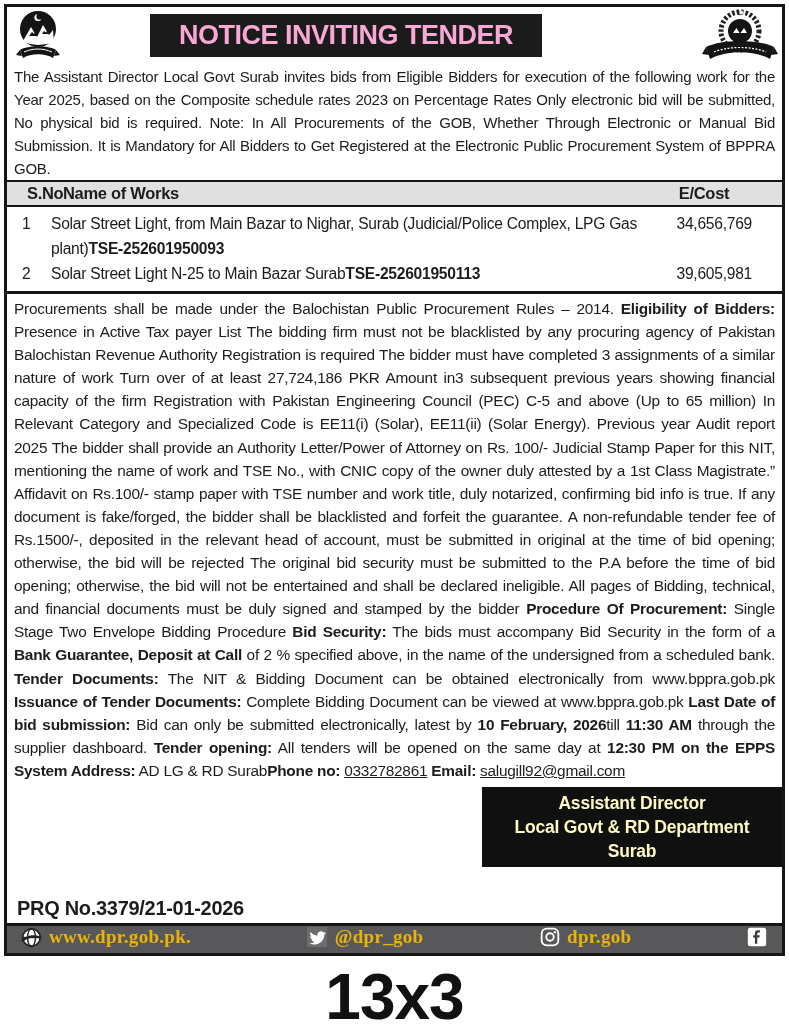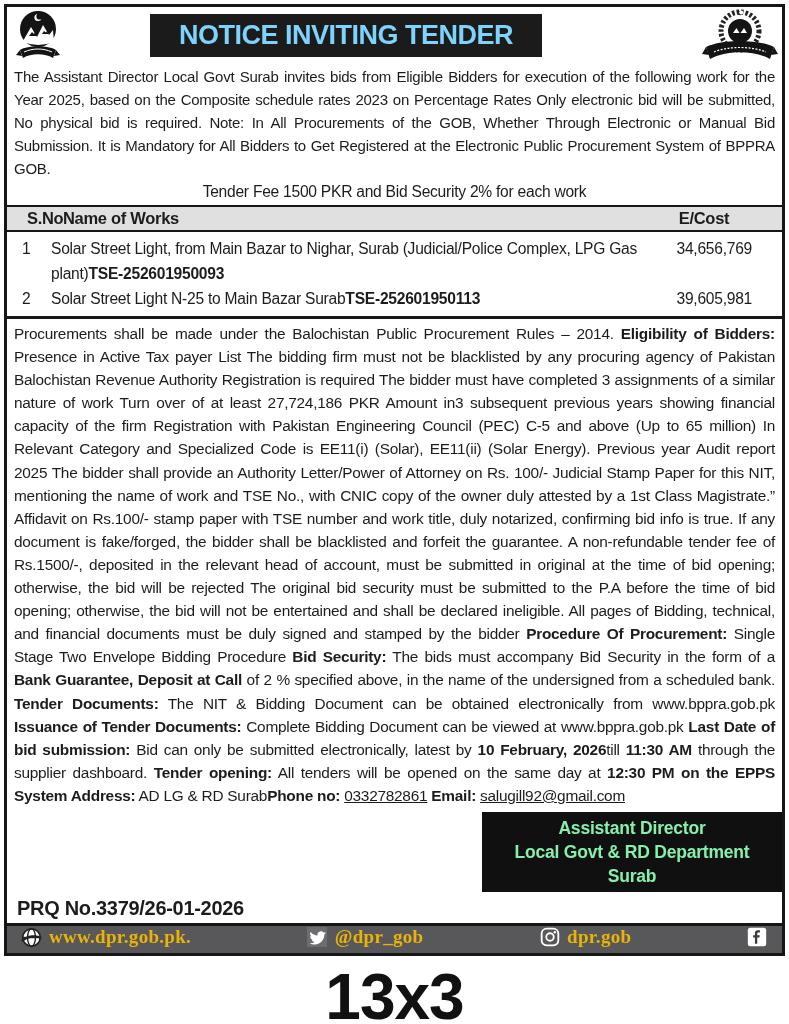--- a/index.html
+++ b/index.html
@@ -9,21 +9,21 @@
   .frame {
     position:absolute; left:4px; top:4px; width:781px; height:952px;
     border:3px solid #161616; background:#fff;
     display:flex; flex-direction:column; overflow:hidden;
   }
 
   
   .hdr { position:relative; height:57px; flex:0 0 auto; }
   .title-bar {
     position:absolute; left:143px; top:7px; width:392px; height:43px;
-    background:#1b1b1b; color:#7dd3fc; display:flex; align-items:center; justify-content:center;
+    background:#1b1b1b; color:#f9a8d4; display:flex; align-items:center; justify-content:center;
   }
   .title-bar .t {
     font-weight:bold; font-size:27px; letter-spacing:-0.5px; white-space:nowrap;
   }
   .emblem { position:absolute; top:2px; }
   .emblem.left { left:8px; width:46px; height:56px; }
   .emblem.right { right:4px; width:76px; height:56px; }
 
   
   .intro { padding:1px 7px 0 7px; font-size:15px; line-height:23px; letter-spacing:-0.25px;
@@ -49,21 +49,21 @@
   .bodytext { padding:3px 7px 0 7px; font-size:15.4px; line-height:23.1px;
               letter-spacing:-0.25px; text-align:justify; }
   .b { font-weight:bold; }
   .u { text-decoration:underline; }
 
   
   .bottom { position:relative; flex:1 1 auto; min-height:84px; }
   .prq { position:absolute; left:10px; bottom:3px; font-weight:bold; font-size:20px;
          letter-spacing:-0.3px; }
   .sigbox { position:absolute; right:0; top:5px; width:300px; min-height:78px;
-            background:#101010; color:#86efac; display:flex; flex-direction:column;
+            background:#101010; color:#fef9c3; display:flex; flex-direction:column;
             justify-content:center; text-align:center; padding:4px 6px; }
   .sigbox div { font-weight:bold; font-size:17.5px; line-height:24px; letter-spacing:-0.2px; }
 
   
   .footbar {
     flex:0 0 30px; margin-top:auto; background:#58585a; border-top:3px solid #161616;
     display:flex; align-items:flex-start; justify-content:space-between; padding:0 14px;
     color:#eab308;
   }
   .fitem { display:flex; align-items:center; gap:7px; }
@@ -110,21 +110,20 @@
         <circle cx="38" cy="4" r="2.2" fill="#222"></circle>
         <circle cx="39.2" cy="3.4" r="2" fill="#fff"></circle>
         <path d="M4,38 C20,30 56,30 72,38 L68,50 C52,41 24,41 8,50 Z" fill="#141414"></path>
         <path d="M4,38 L0,45 L7,46 Z M72,38 L76,45 L69,46 Z" fill="#141414"></path>
         <path d="M12,43 C26,37 50,37 64,43" stroke="#fff" stroke-width="1.2" stroke-dasharray="2,1.5" fill="none"></path>
       </svg>
     </span>
   </div>
 
   <div class="intro">The Assistant Director Local Govt Surab invites bids from Eligible Bidders for execution of the following work for the Year 2025, based on the Composite schedule rates 2023 on Percentage Rates Only electronic bid will be submitted, No physical bid is required. Note: In All Procurements of the GOB, Whether Through Electronic or Manual Bid Submission. It is Mandatory for All Bidders to Get Registered at the Electronic Public Procurement System of BPPRA GOB.</div>
-  <div class="fee-line">Tender Fee 1500 PKR and Bid Security 2% for each work</div>
 
   <div class="tbl-head">
     <span class="c1">S.No</span>
     <span class="c2">Name of Works</span>
     <span class="c3">E/Cost</span>
   </div>
 
   <div class="tbl-body">
     <div class="trow">
       <span class="sno">1</span>
@@ -134,21 +133,21 @@
     <div class="trow">
       <span class="sno">2</span>
       <span class="nm"><span>Solar Street Light N-25 to Main Bazar Surab</span><span class="b">TSE-252601950113</span></span>
       <span class="cost">39,605,981</span>
     </div>
   </div>
 
   <div class="bodytext"><span>Procurements shall be made under the Balochistan Public Procurement Rules – 2014. </span><span class="b">Eligibility of Bidders:</span><span> Presence in Active Tax payer List The bidding firm must not be blacklisted by any procuring agency of Pakistan Balochistan Revenue Authority Registration is required The bidder must have completed 3 assignments of a similar nature of work Turn over of at least 27,724,186 PKR Amount in3 subsequent previous years showing financial capacity of the firm Registration with Pakistan Engineering Council (PEC) C-5 and above (Up to 65 million) In Relevant Category and Specialized Code is EE11(i) (Solar), EE11(ii) (Solar Energy). Previous year Audit report 2025 The bidder shall provide an Authority Letter/Power of Attorney on Rs. 100/- Judicial Stamp Paper for this NIT, mentioning the name of work and TSE No., with CNIC copy of the owner duly attested by a 1st Class Magistrate.” Affidavit on Rs.100/- stamp paper with TSE number and work title, duly notarized, confirming bid info is true. If any document is fake/forged, the bidder shall be blacklisted and forfeit the guarantee. A non-refundable tender fee of Rs.1500/-, deposited in the relevant head of account, must be submitted in original at the time of bid opening; otherwise, the bid will be rejected The original bid security must be submitted to the P.A before the time of bid opening; otherwise, the bid will not be entertained and shall be declared ineligible. All pages of Bidding, technical, and financial documents must be duly signed and stamped by the bidder </span><span class="b">Procedure Of Procurement:</span><span> Single Stage Two Envelope Bidding Procedure </span><span class="b">Bid Security:</span><span> The bids must accompany Bid Security in the form of a </span><span class="b">Bank Guarantee, Deposit at Call</span><span> of 2 % specified above, in the name of the undersigned from a scheduled bank. </span><span class="b">Tender Documents:</span><span> The NIT &amp; Bidding Document can be obtained electronically from www.bppra.gob.pk </span><span class="b">Issuance of Tender Documents:</span><span> Complete Bidding Document can be viewed at www.bppra.gob.pk </span><span class="b">Last Date of bid submission:</span><span> Bid can only be submitted electronically, latest by </span><span class="b">10 February, 2026</span><span>till </span><span class="b">11:30 AM</span><span> through the supplier dashboard. </span><span class="b">Tender opening:</span><span> All tenders will be opened on the same day at </span><span class="b">12:30 PM on the EPPS System Address:</span><span> AD LG &amp; RD Surab</span><span class="b">Phone no:</span><span> </span><span class="u">0332782861</span><span>  </span><span class="b">Email:</span><span> </span><span class="u">salugill92@gmail.com</span></div>
 
   <div class="bottom">
-    <div class="prq">PRQ No.3379/26-01-2026</div>
+    <div class="prq">PRQ No.3379/21-01-2026</div>
     <div class="sigbox">
       <div>Assistant Director</div>
       <div>Local Govt &amp; RD Department</div>
       <div>Surab</div>
     </div>
   </div>
 
   <div class="footbar">
     <div class="fitem">
       <span class="icn">

